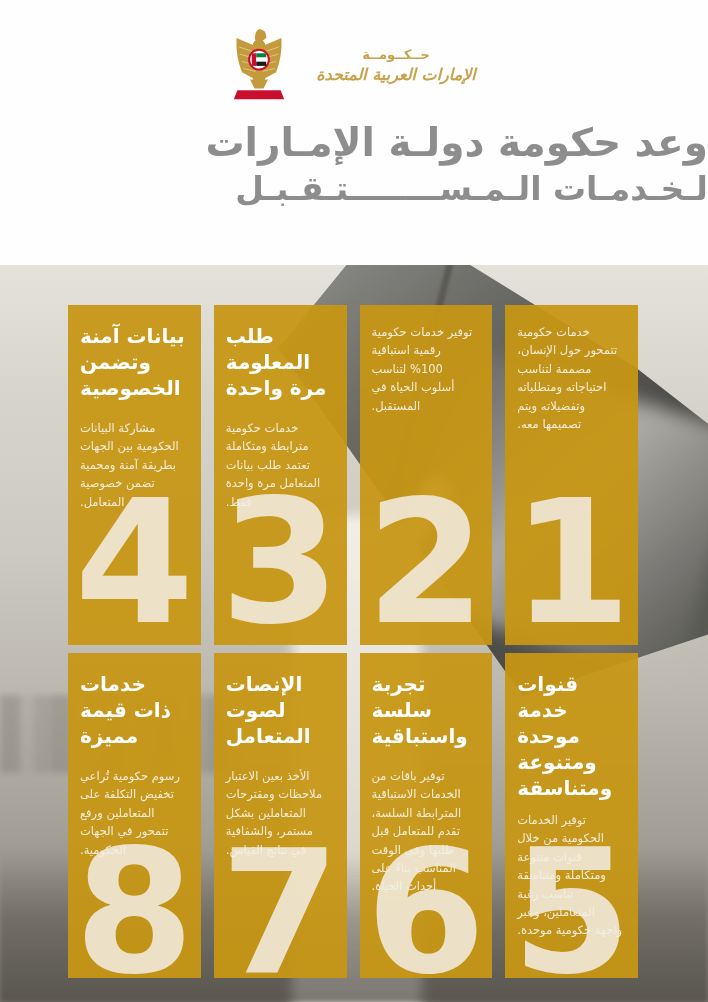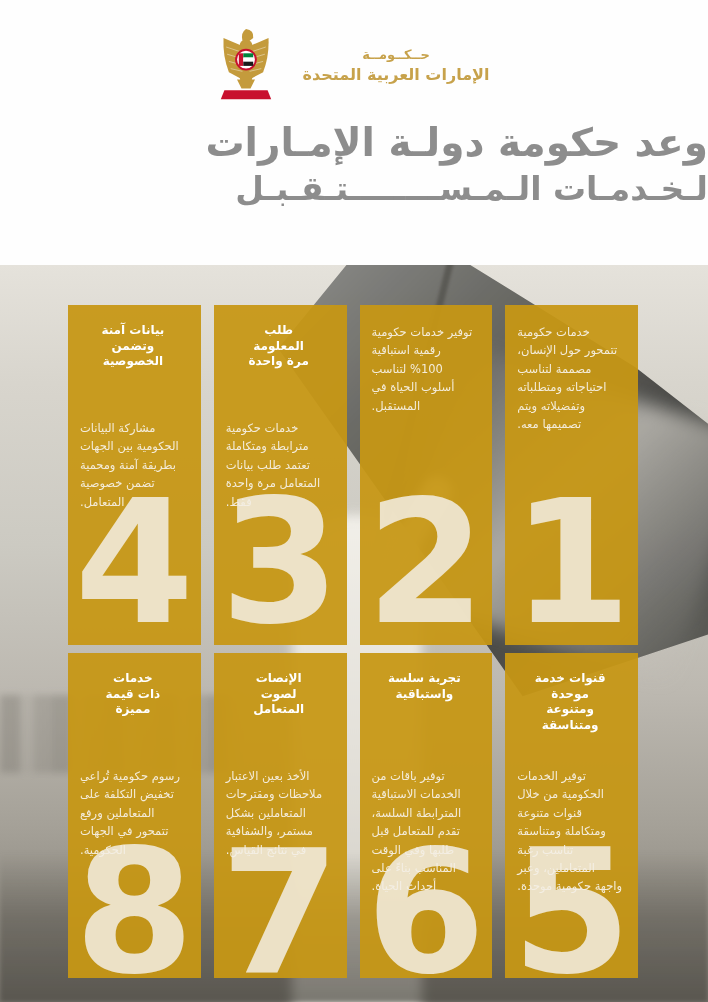--- a/index.html
+++ b/index.html
@@ -8,21 +8,21 @@
 
   .poster { position:relative; width:708px; height:1002px; background:#ffffff; overflow:hidden; }
 
   
   .top-band { position:absolute; top:0; left:0; width:708px; height:265px; background:#fefefe; z-index:3; }
 
   .logo-row { position:absolute; top:26px; left:0; width:708px; display:flex; justify-content:center; align-items:center; gap:30px; direction:ltr; }
   .emblem { width:54px; height:78px; flex:0 0 auto; }
   .logo-text { display:flex; flex-direction:column; align-items:center; color:#c7a24b; direction:rtl; }
   .logo-line1 { font-size:13px; font-weight:bold; letter-spacing:1px; }
-  .logo-line2 { font-size:16px; font-weight:bold; margin-top:3px; }
+  .logo-line2 { font-size:16px; font-weight:bold; margin-top:3px;font-style:italic; }
 
   .main-title { position:absolute; top:118px; left:0; width:708px; color:#8d8d8d; direction:rtl; font-weight:bold; line-height:1.28; }
   .main-title .line1 { font-size:39px; }
   .main-title .line2 { font-size:33px; }
 
   
   .photo { position:absolute; left:0; top:265px; width:708px; height:737px; overflow:hidden;
            background:linear-gradient(180deg,#e5e2db 0%,#d8d5cd 16%,#cccac2 38%,#bcb8b0 58%,#a5a198 76%,#908c83 88%,#7d7971 100%); }
   .flag-shape { position:absolute; left:250px; top:-20px; width:470px; height:470px;
            background:linear-gradient(135deg,#8e8e8c 0%,#64645f 30%,#3f3f3c 62%,#575753 100%);
@@ -46,21 +46,21 @@
            filter:blur(2px); }
 
   
   .grid { position:absolute; left:68px; top:305px; width:570px; height:673px; z-index:2;
           display:grid; grid-template-columns:repeat(4,1fr); grid-template-rows:340px 325px;
           column-gap:13px; row-gap:8px; direction:rtl; }
   .card { position:relative; overflow:hidden; }
   .card::before { content:""; position:absolute; inset:0; background:#c08f12; mix-blend-mode:multiply; opacity:.9; }
   .card::after  { content:""; position:absolute; inset:0; background:rgba(208,160,24,.42); }
   .card-content { position:relative; z-index:1; padding:18px 15px 0 12px; direction:rtl; }
-  .card-title { color:#ffffff; font-size:12px; font-weight:bold; line-height:1.3; text-align:center;
+  .card-title { color:#ffffff; font-size:20px; font-weight:bold; line-height:1.3; text-align:left;
                 white-space:pre-line; min-height:86px; margin-bottom:10px; }
   .card-desc { color:#f4ecda; font-size:11.5px; line-height:1.6; text-align:left; }
   .card-number { position:absolute; left:0; right:0; bottom:20px; z-index:1; text-align:center;
                  font-size:172px; font-weight:bold; line-height:.72; color:rgba(243,239,229,.85);
                  direction:ltr; }
   .row-bottom .card-number { bottom:3px; }
 </style>
 </head>
 <body>
 

